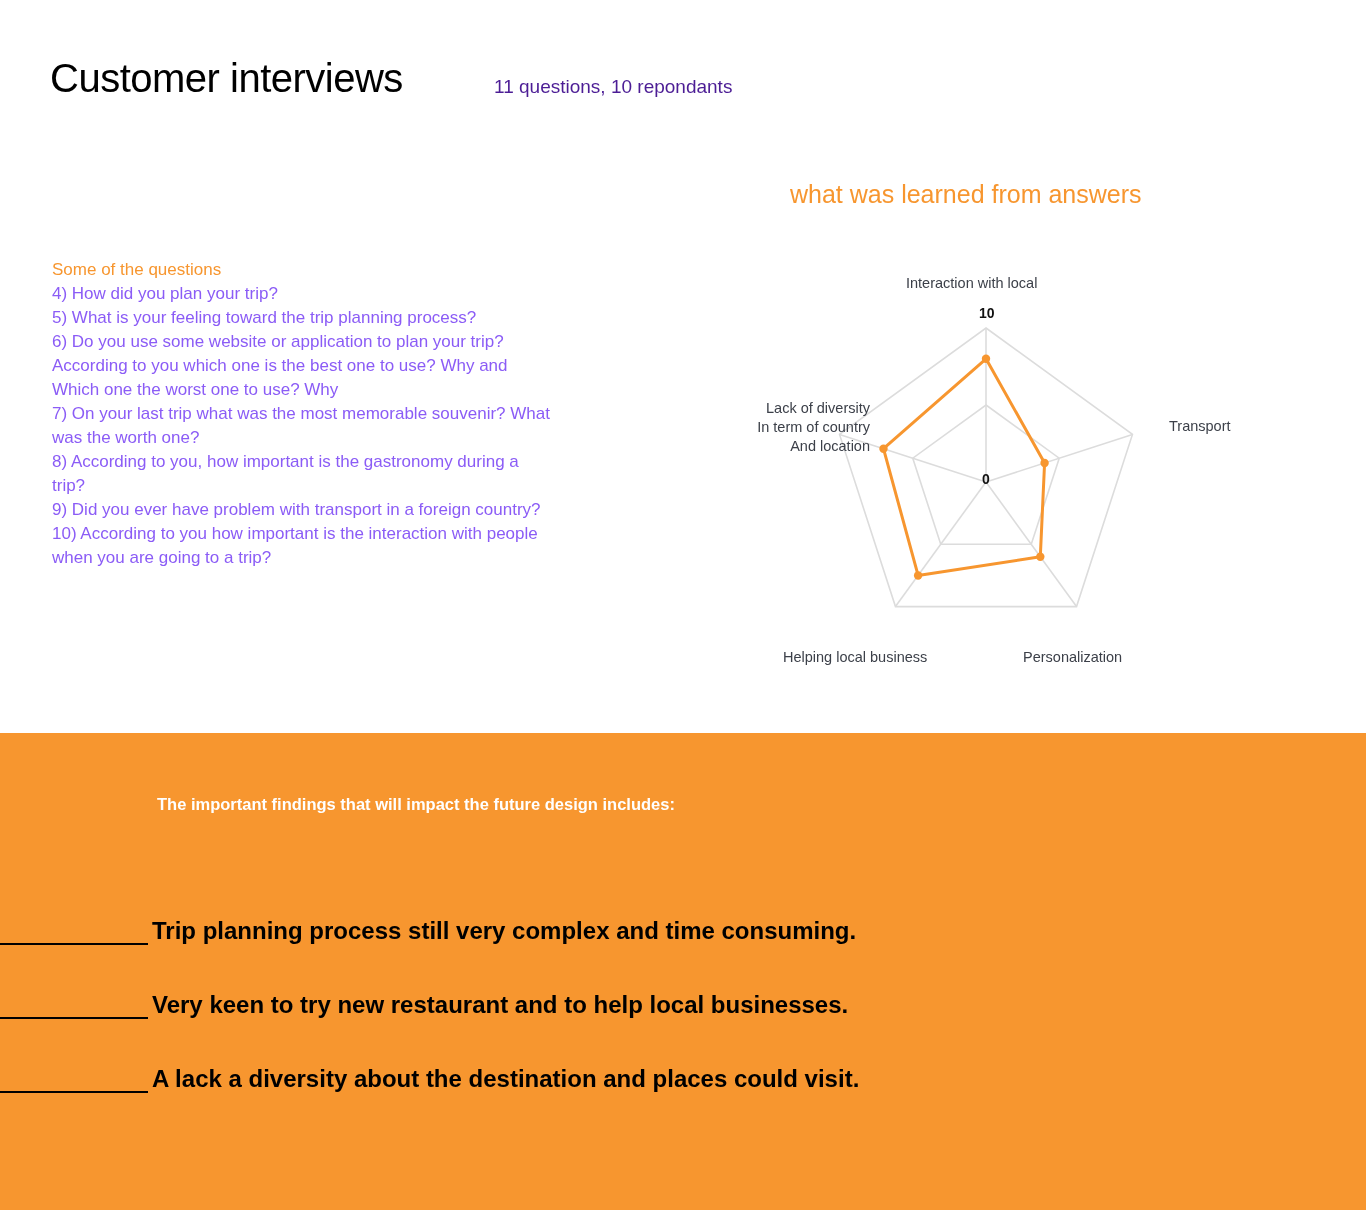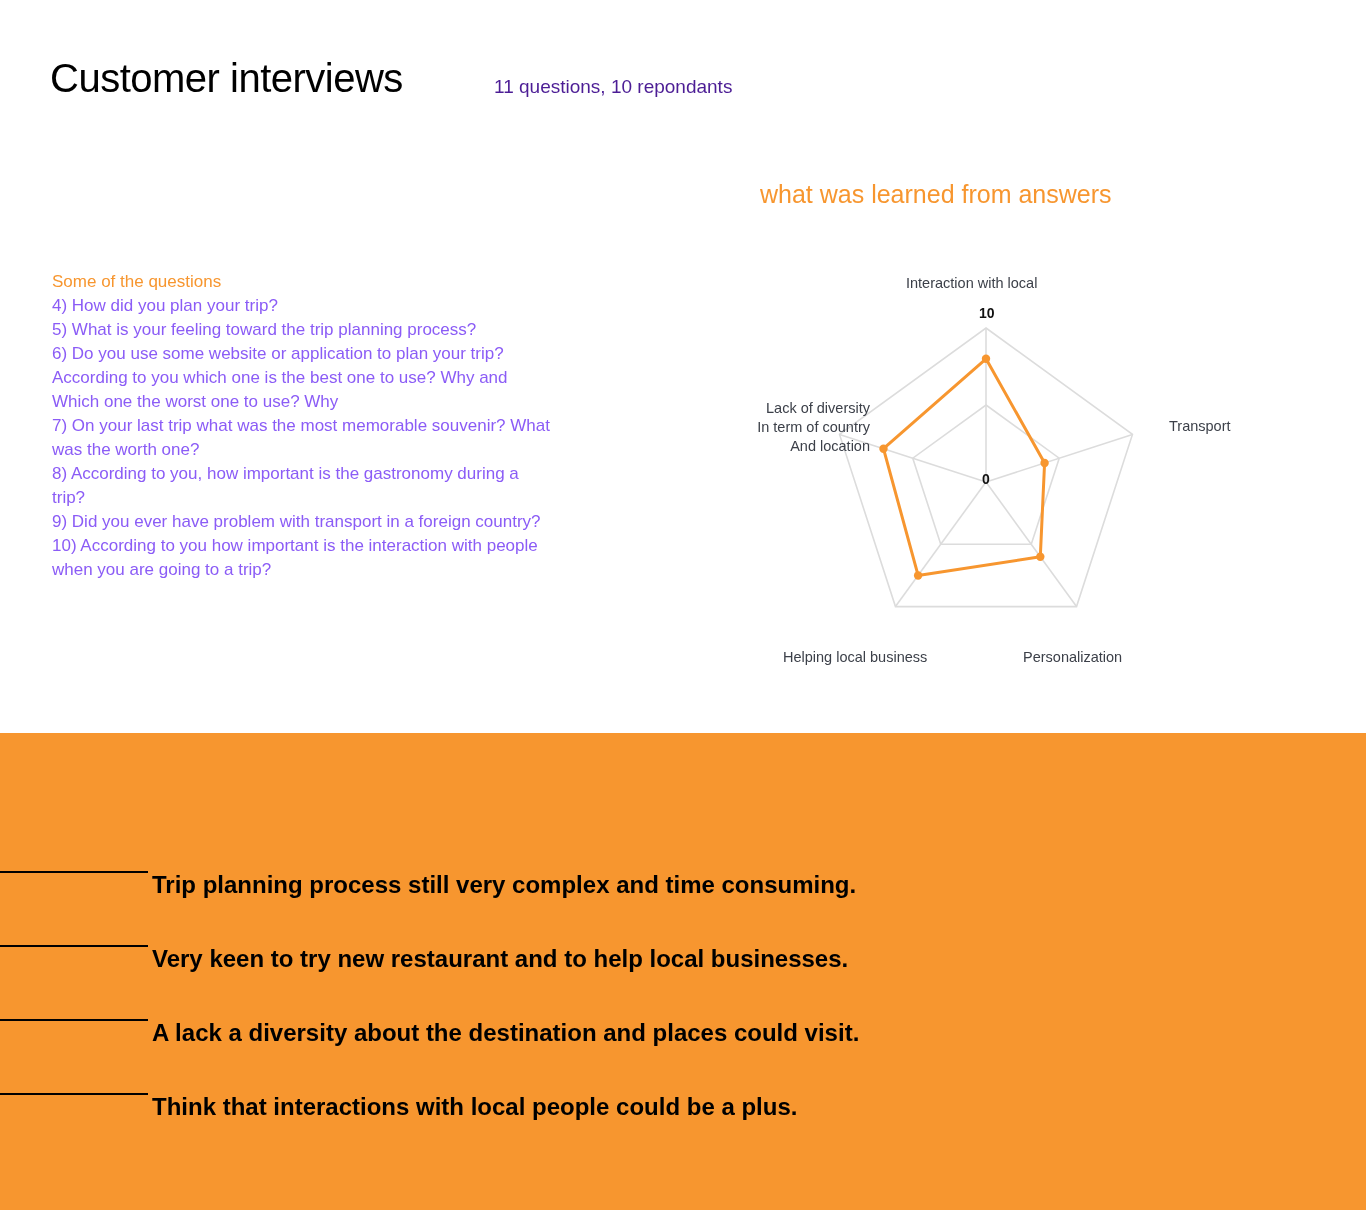--- a/index.html
+++ b/index.html
@@ -51,33 +51,33 @@
   .questions-block {
     position: absolute;
     left: 52px;
     top: 258px;
     width: 500px;
   }
   .questions-heading {
     font-size: 17px;
     color: #f7962f;
     line-height: 24px;
-    margin: 12px 0 0 0;
+    margin: 0 0 0 0;
   }
   .question-line {
     font-size: 17px;
     color: #8b5cf6;
     line-height: 24px;
     margin: 0;
   }
 
   
   .chart-heading {
     position: absolute;
-    left: 760px;
+    left: 790px;
     top: 180px;
     font-size: 25px;
     color: #f7962f;
     font-weight: 400;
     white-space: nowrap;
   }
 
   .radar-wrap {
     position: absolute;
     left: 670px;
@@ -134,21 +134,21 @@
   .findings-list {
     position: absolute;
     left: 0;
     top: 138px;
     width: 1366px;
   }
   .finding-row {
     position: relative;
     height: 74px;
     display: flex;
-    align-items: flex-start;
+    align-items: flex-end;
   }
   .finding-dash {
     width: 150px;
     height: 0;
     border-top: 2.5px solid #000000;
     flex: 0 0 auto;
     margin-left: -2px;
   }
   .finding-text {
     font-size: 24px;
@@ -220,32 +220,29 @@
       <div>In term of country</div>
       <div>And location</div>
     </div>
 
     <div class="scale-label scale-max">10</div>
     <div class="scale-label scale-min">0</div>
   </div>
 </div>
 
 <div class="findings-section">
+  <div class="findings-intro">The important findings that will impact the future design includes:</div>
 
   <div class="findings-list">
     <div class="finding-row">
       <div class="finding-dash"></div>
       <div class="finding-text">Trip planning process still very complex and time consuming.</div>
     </div>
     <div class="finding-row">
       <div class="finding-dash"></div>
       <div class="finding-text">Very keen to try new restaurant and to help local businesses.</div>
     </div>
     <div class="finding-row">
       <div class="finding-dash"></div>
       <div class="finding-text">A lack a diversity about the destination and places could visit.</div>
     </div>
-    <div class="finding-row">
-      <div class="finding-dash"></div>
-      <div class="finding-text">Think that interactions with local people could be a plus.</div>
-    </div>
   </div>
 </div>
 
 </body></html>

